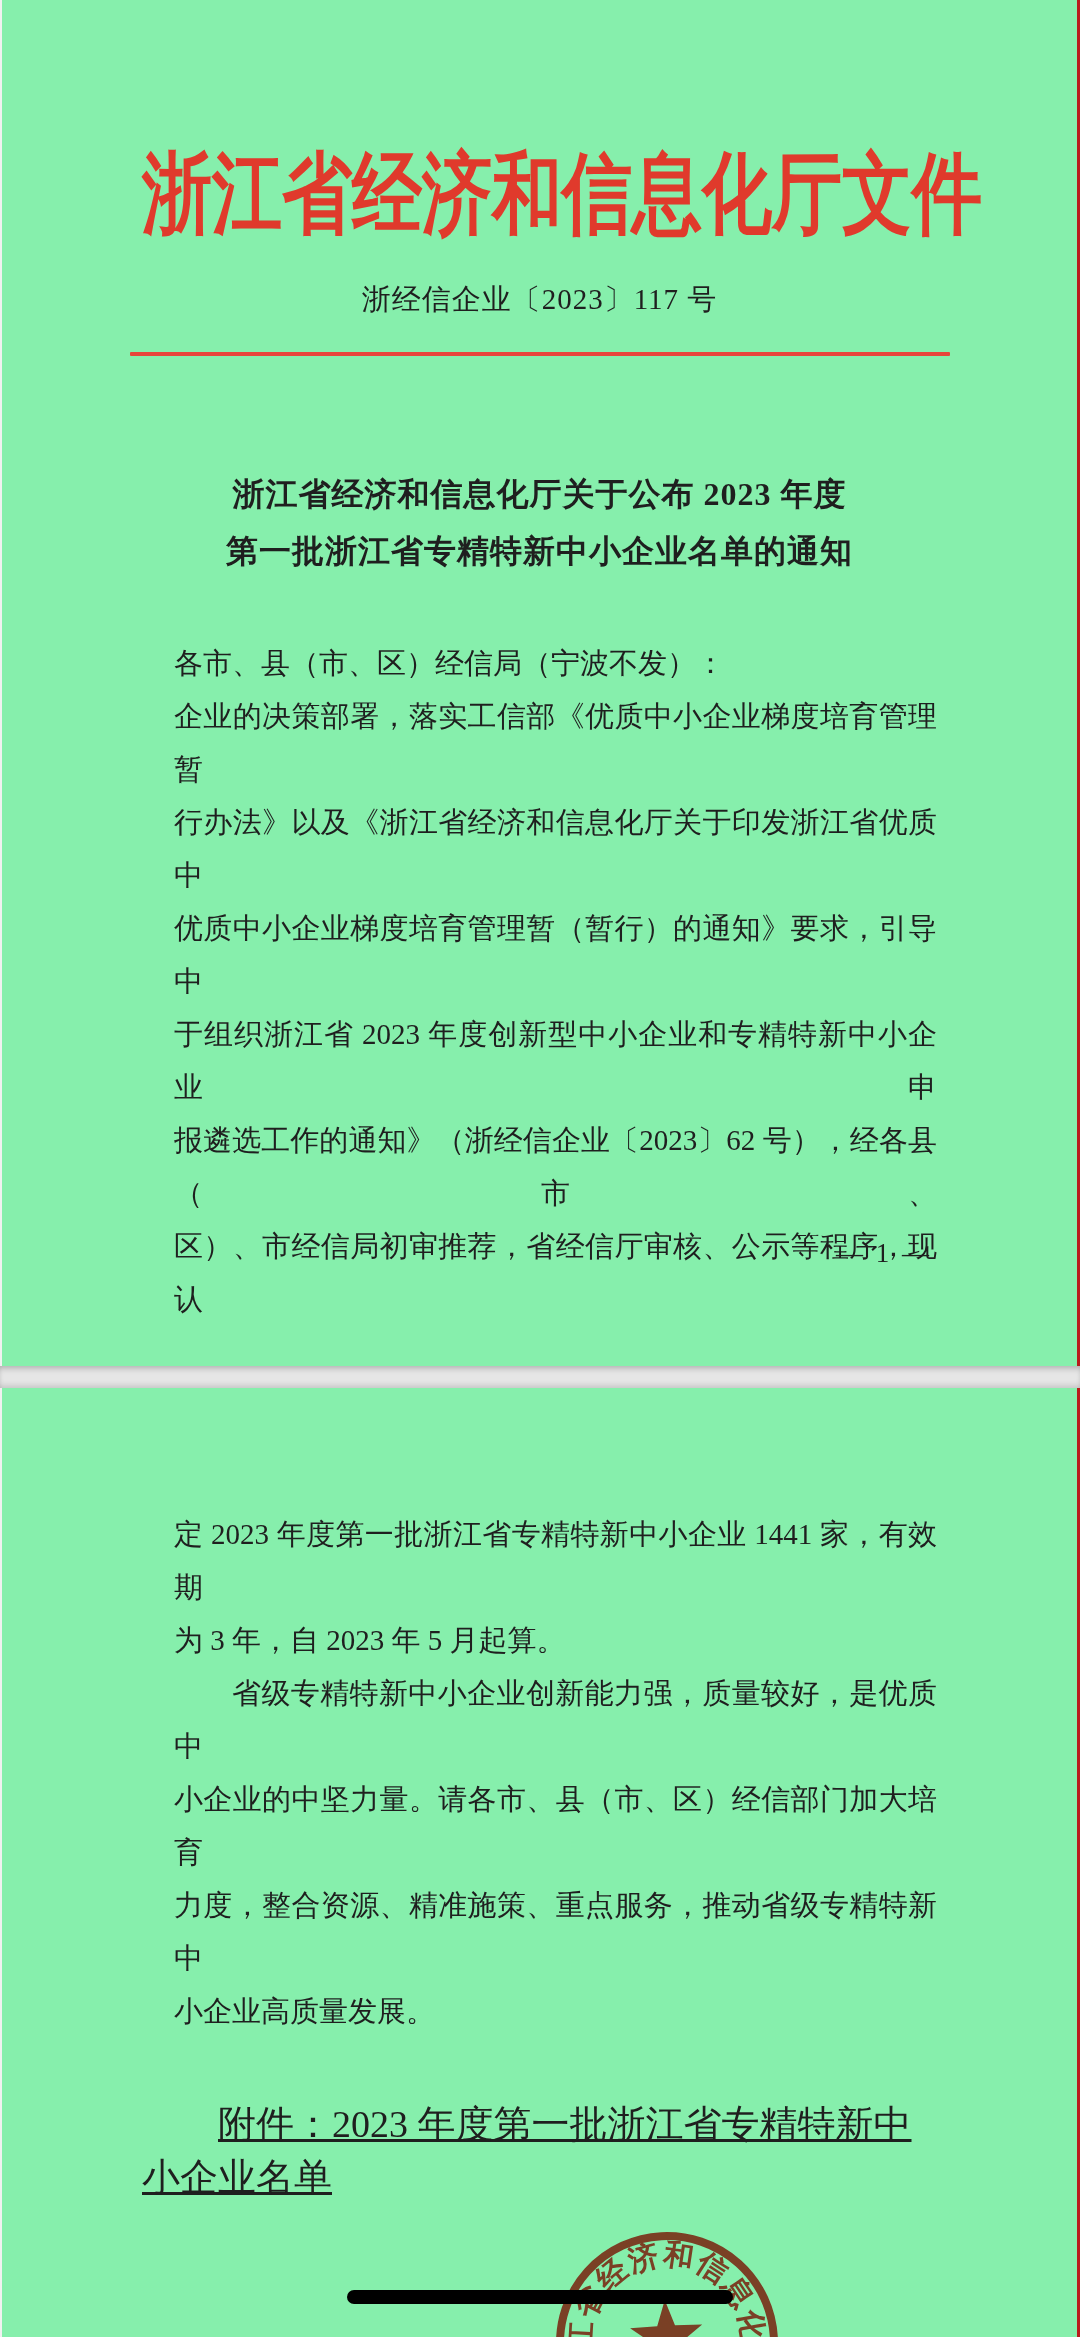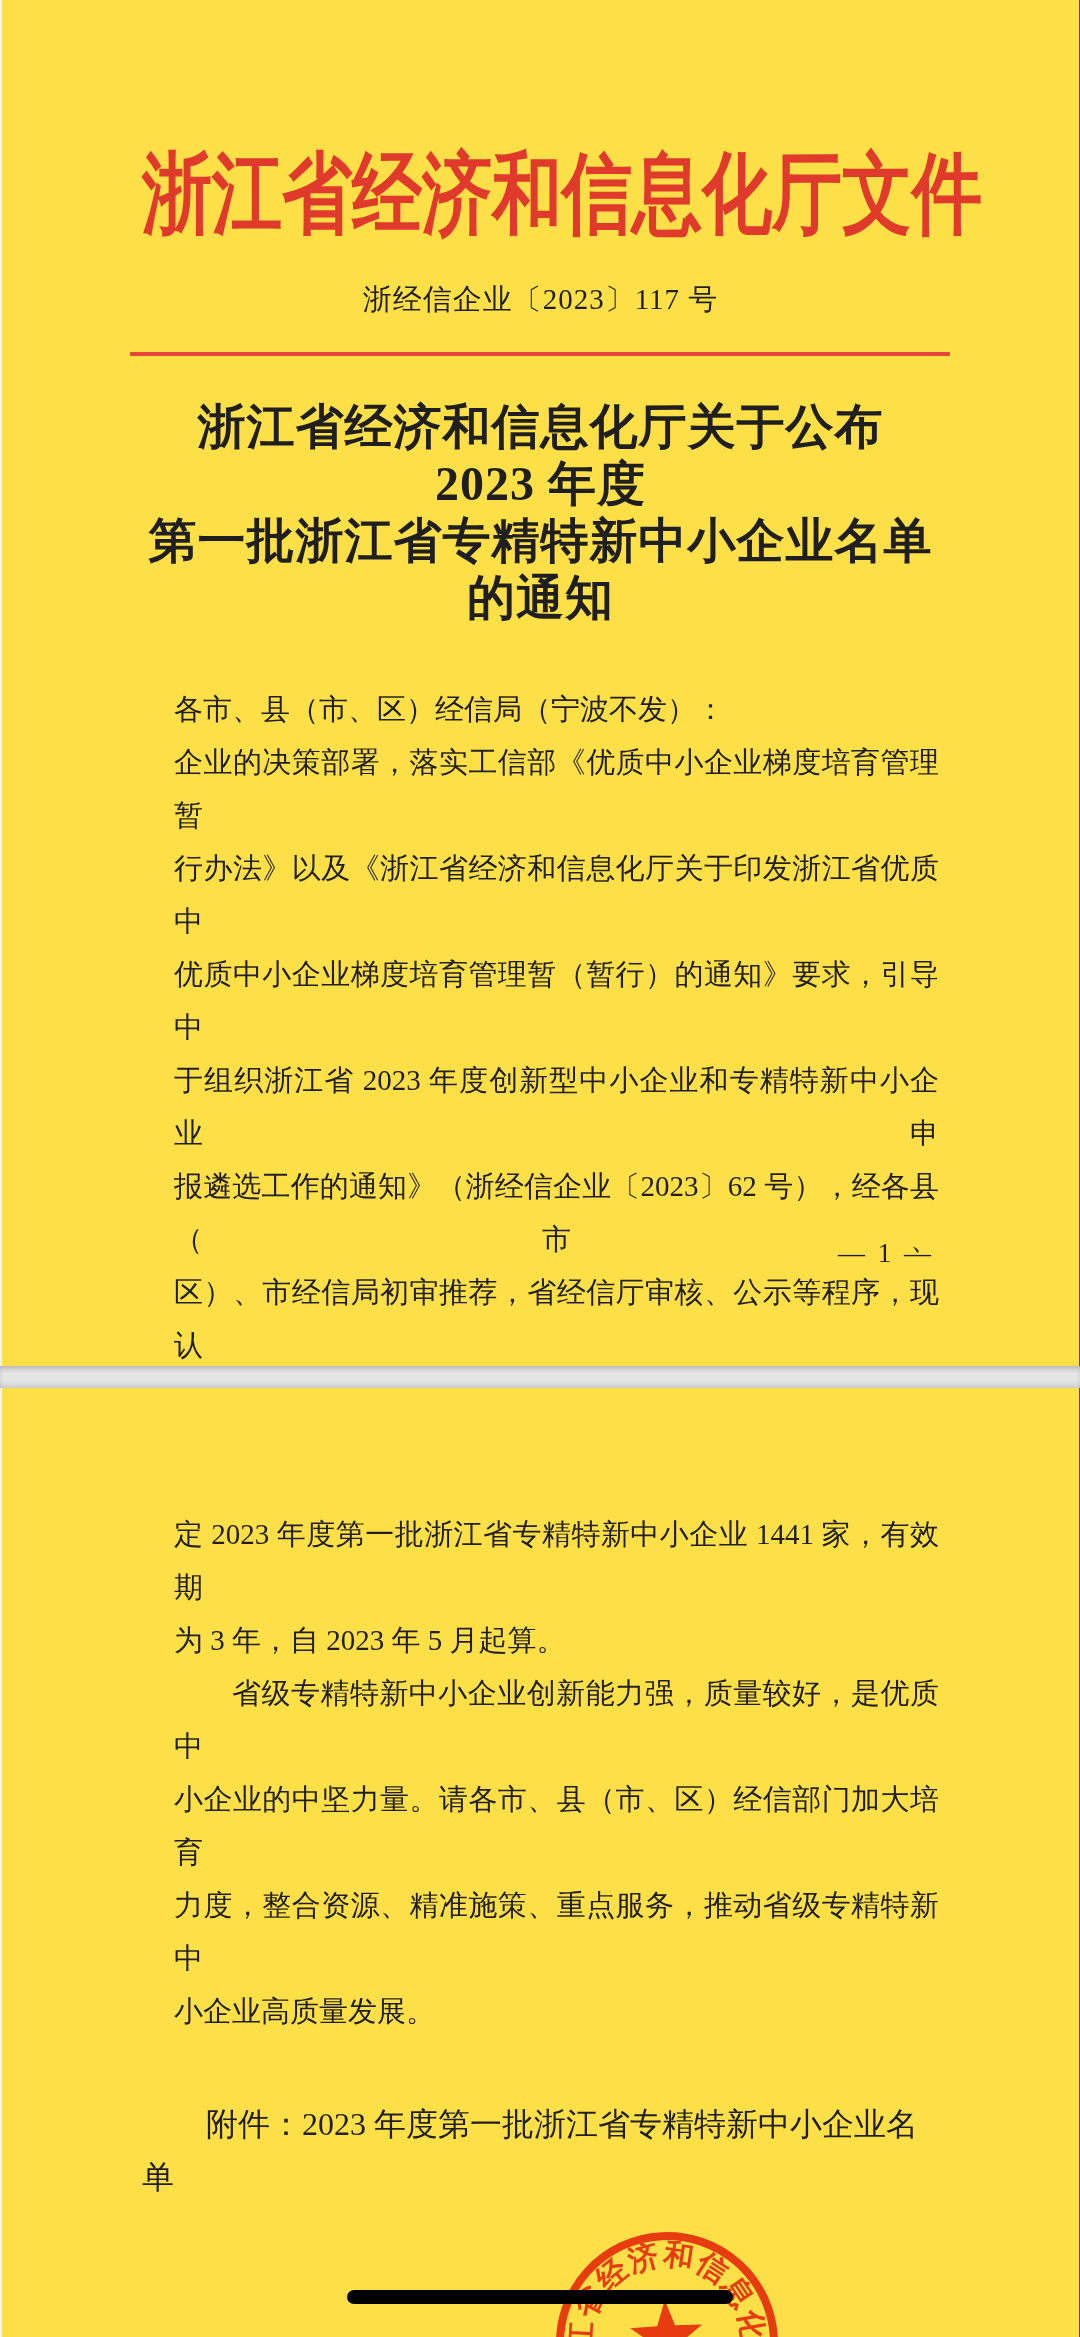--- a/index.html
+++ b/index.html
@@ -2,47 +2,47 @@
 <html><head>
 <meta charset="utf-8">
 <style>
   html,body{margin:0;padding:0;background:#ffffff;}
   .screen{
     width:1080px;height:2337px;position:relative;overflow:hidden;
     background:#ffffff;color:#1f1f1f;
     font-family:"Liberation Serif","DejaVu Serif",serif;
   }
   .page{
-    box-sizing:border-box;background:#fde047;position:relative;
-    border-left:2px solid #f1f1f1;border-right:1px solid #b91c1c;
+    box-sizing:border-box;background:#86efac;position:relative;
+    border-left:2px solid #f1f1f1;border-right:3px solid #b91c1c;
     padding-left:140px;padding-right:140px;
   }
   .page1{height:1366px;padding-top:150px;}
   .page2{height:1035px;padding-top:120px;}
   .page-gap{
     height:22px;background:#e6e6e6;
     box-shadow:inset 0 5px 6px -3px rgba(0,0,0,.25), inset 0 -5px 6px -3px rgba(0,0,0,.16);
   }
   .letterhead{
     font-size:70px;font-weight:bold;color:#e03a2c;text-align:center;line-height:1;
     transform:scaleY(1.27);transform-origin:50% 0;white-space:nowrap;letter-spacing:0;
   }
   .docnum{margin-top:60px;text-align:center;font-size:29px;letter-spacing:1px;}
   .redline{
     position:relative;left:-12px;width:820px;height:4px;margin-top:32px;
     background:#e8453a;border-radius:1px;
   }
-  .doc-title{margin-top:42px;text-align:center;font-weight:bold;font-size:48px;line-height:57px;letter-spacing:1px;}
+  .doc-title{margin-top:110px;text-align:center;font-weight:bold;font-size:32px;line-height:57px;letter-spacing:1px;}
   .bodytext{margin-top:57px;font-size:29px;line-height:53px;}
   .bodytext .ln{text-align:justify;text-align-last:justify;margin-left:32px;}
   .bodytext .ln.short{text-align:left;text-align-last:auto;}
   .bodytext .ln.ind{text-indent:2em;}
   .page2 .bodytext{margin-top:0;}
   .pagenum{position:absolute;right:145px;top:1238px;font-size:27px;letter-spacing:3px;}
-  .attach{margin-top:60px;font-size:32px;line-height:53px;text-indent:2em;}
+  .attach{margin-top:60px;font-size:38px;line-height:53px;text-indent:2em;text-decoration:underline;}
   .sigarea{position:relative;height:350px;}
   .sig-name{position:absolute;top:149px;left:520px;transform:translateX(-50%);font-size:30px;letter-spacing:2px;white-space:nowrap;}
   .sig-date{position:absolute;top:196px;left:518px;transform:translateX(-50%);font-size:29px;letter-spacing:1px;white-space:nowrap;}
   .seal{
     position:absolute;left:410px;top:24px;width:230px;height:230px;
     mix-blend-mode:multiply;opacity:.94;transform:rotate(-3deg);
   }
   .seal text{font-family:"Liberation Serif","DejaVu Serif",serif;font-weight:bold;}
   .home-indicator{
     position:absolute;top:2290px;left:50%;transform:translateX(-50%);

